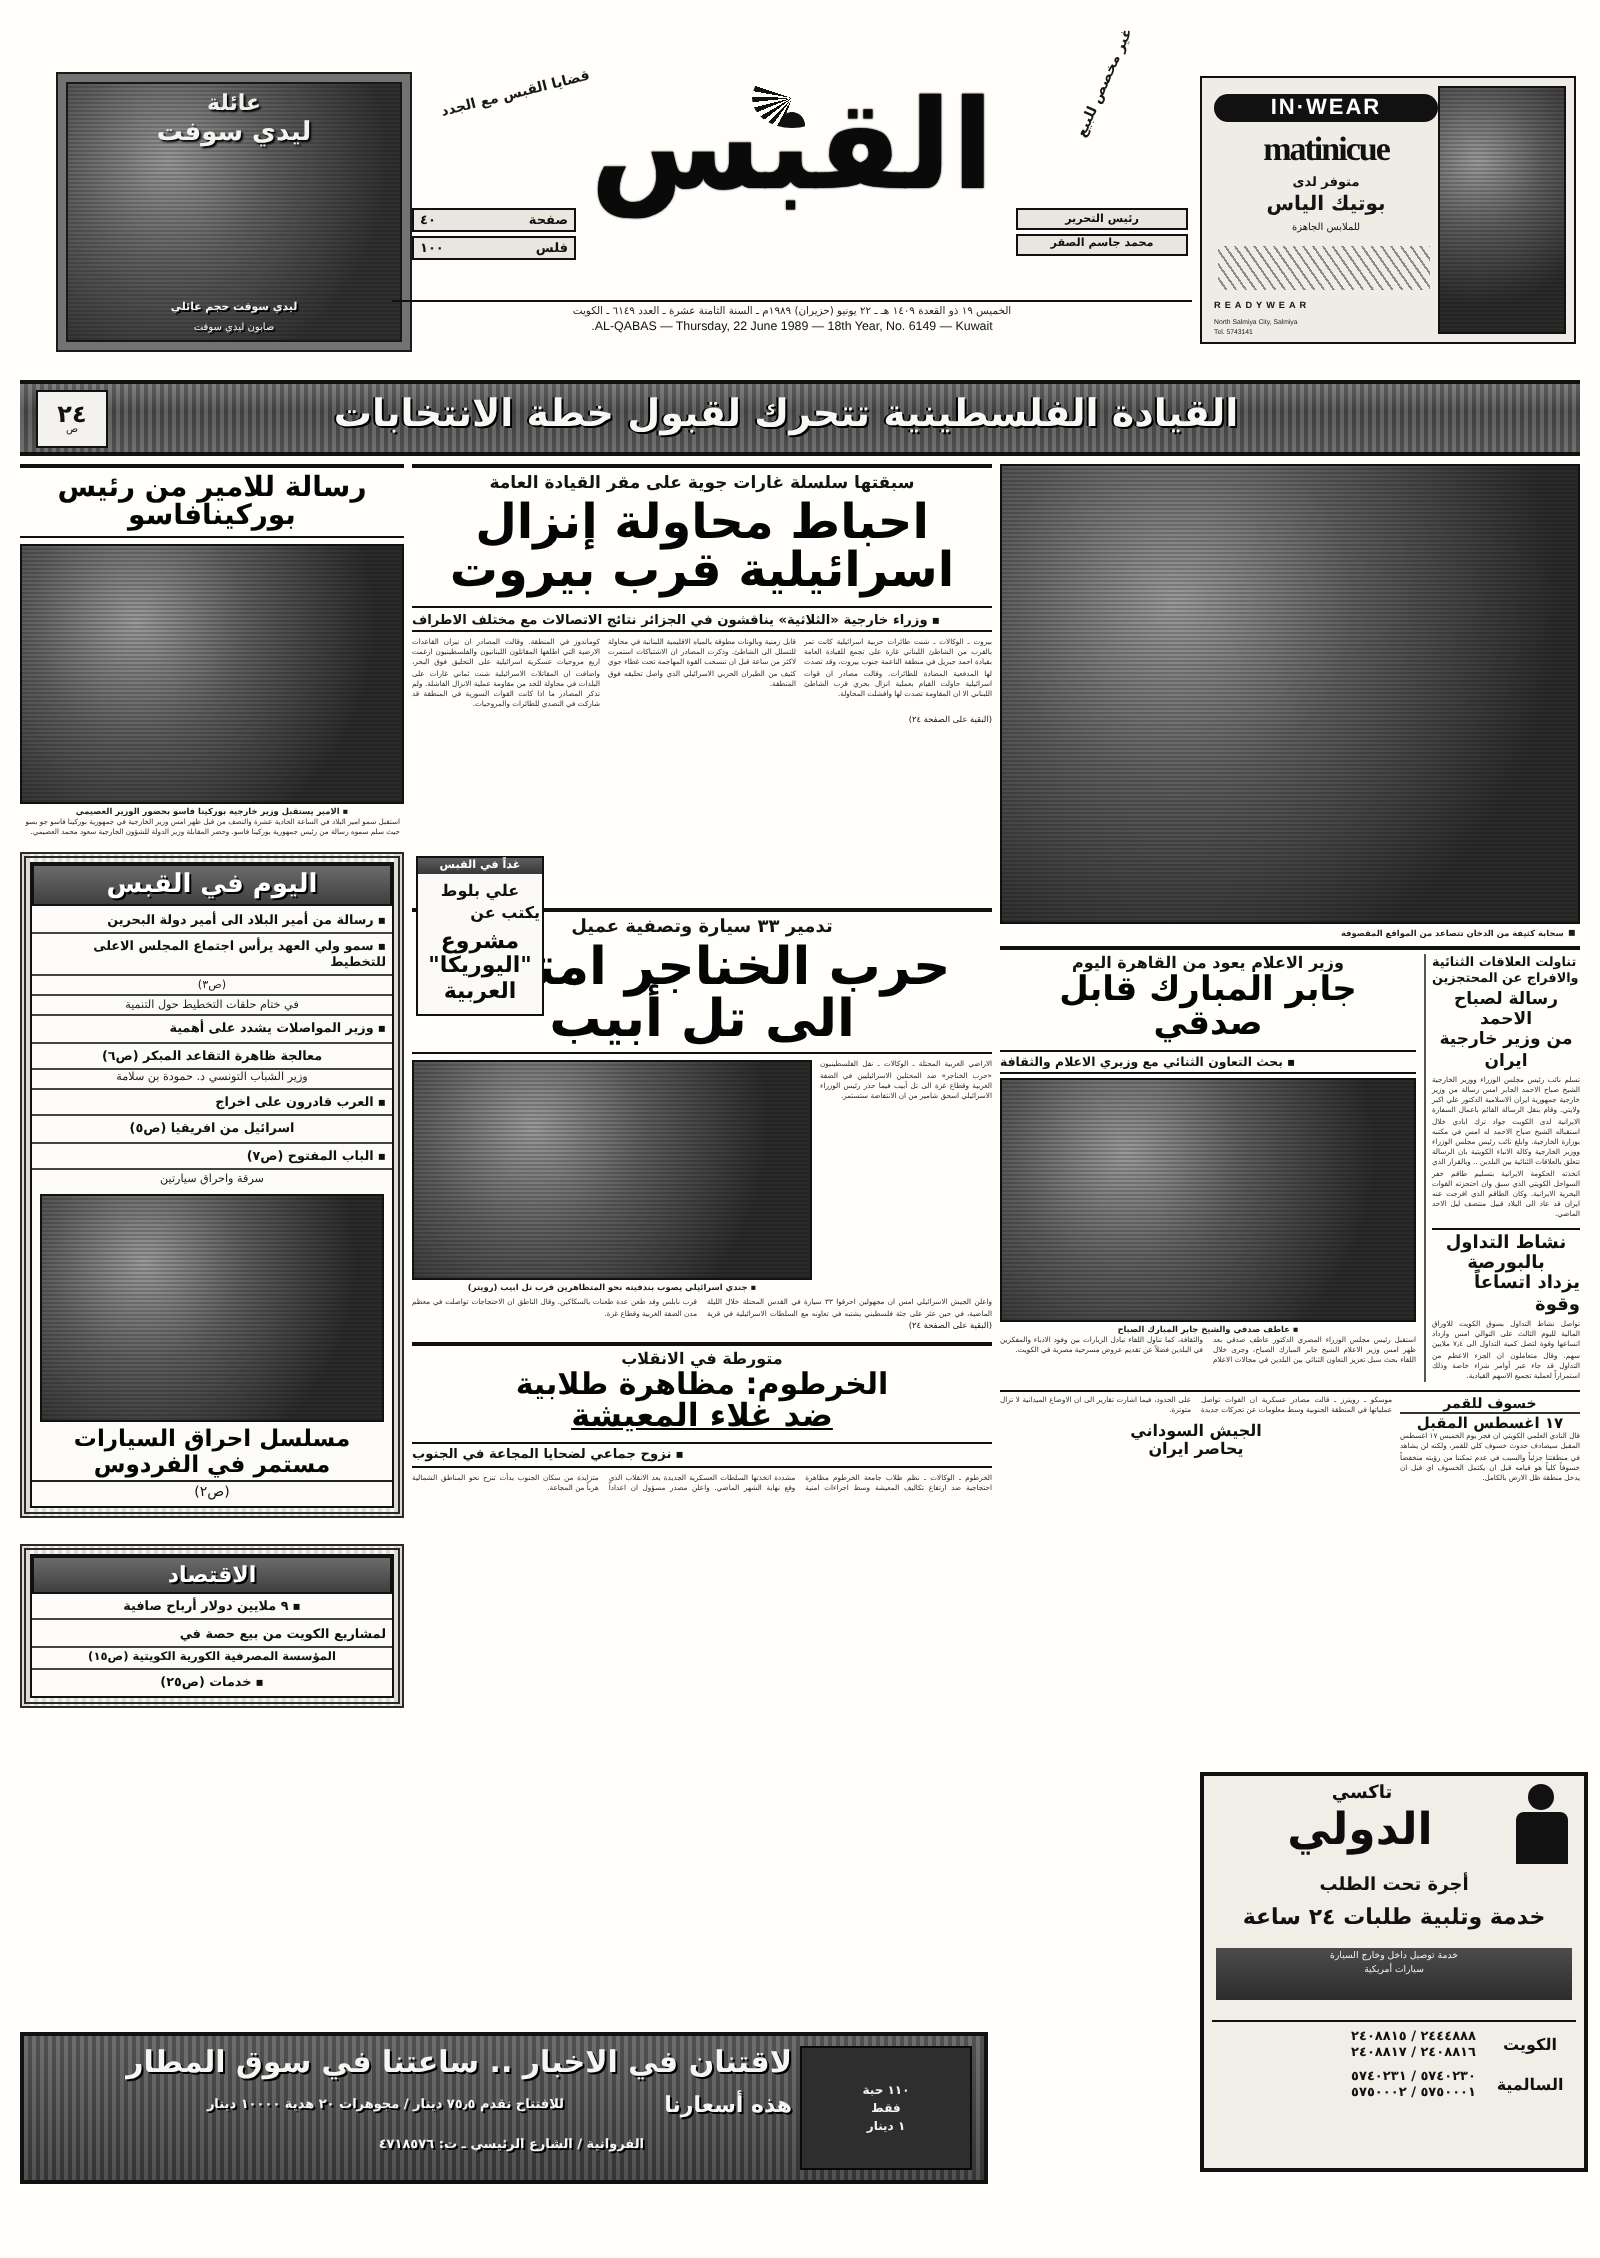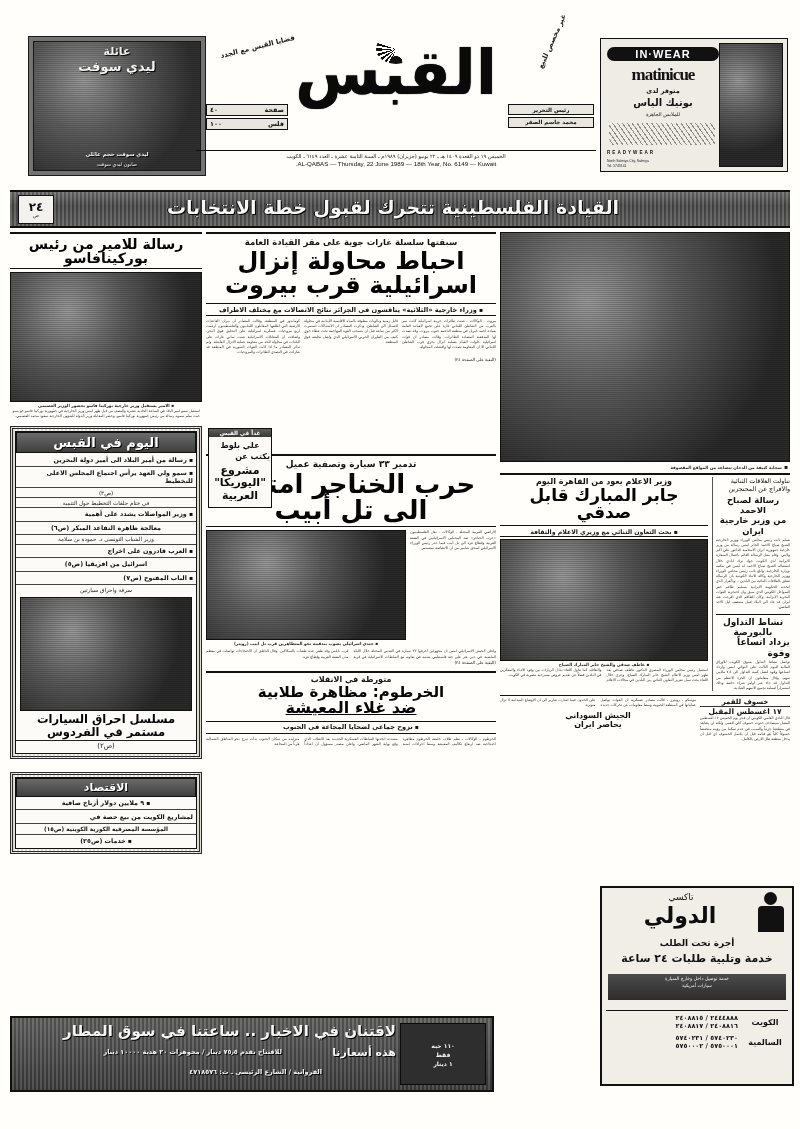--- a/index.html
+++ b/index.html
@@ -71,21 +71,21 @@
   .banner-badge .s{font-size:5px;color:#222;}
 
   
   .colL{position:absolute;left:10px;top:232px;width:192px;}
   .colC{position:absolute;left:206px;top:232px;width:290px;}
   .colR{position:absolute;left:500px;top:232px;width:290px;}
 
   .hl-kicker{font-size:8.5px;font-weight:bold;color:#141414;text-align:center;letter-spacing:-.2px;}
   .hl-main{font-weight:bold;color:#050505;text-align:center;line-height:1;letter-spacing:-1px;}
   .sub-rule{border-top:1.5px solid #111;border-bottom:1.5px solid #111;margin:3px 0;padding:1.5px 0;}
-  .subhead{font-size:6.6px;font-weight:bold;text-align:center;color:#131313;}
+  .subhead{font-size:6.6px;font-weight:bold;text-align:left;color:#131313;}
 
   .boxhead{background:linear-gradient(180deg,#6b6b6b,#3f3f3f);color:#fff;font-weight:bold;text-align:center;
     font-size:13px;padding:2px 0;text-shadow:1px 1px 0 #000;border:1px solid #111;}
   .idx-item{font-size:6.4px;font-weight:bold;border-bottom:1px solid #444;padding:2.2px 3px;color:#101010;}
   .idx-sub{font-size:5.6px;text-align:center;padding:1.5px 3px;border-bottom:1px solid #444;color:#1c1c1c;}
   .bullet:before{content:"▪ ";font-size:6px;}
 
   .sidebox{border:1px solid #111;background:#faf8f4;}
   .decor-frame{border:3px double #2a2a2a;padding:2px;background:
      repeating-linear-gradient(90deg,#dedbd5 0 2px,#f7f5f1 2px 4px);}
@@ -270,21 +270,21 @@
 
   <div class="colR">
     <div class="photo" style="height:228px;"></div>
     <div class="caption bullet" style="text-align:right;padding-top:1px;">سحابة كثيفة من الدخان تتصاعد من المواقع المقصوفة</div>
 
     <div style="border-top:2px solid #111;margin-top:2px;"></div>
 
     <div style="display:flex;direction:rtl;gap:4px;margin-top:2px;">
 
       <div style="width:74px;border-left:1px solid #555;padding-left:3px;">
-        <div style="font-size:6.4px;font-weight:normal;text-align:right;line-height:1.25;">تناولت العلاقات الثنائية والافراج عن المحتجزين</div>
+        <div style="font-size:6.4px;font-weight:bold;text-align:left;line-height:1.25;">تناولت العلاقات الثنائية والافراج عن المحتجزين</div>
         <div style="font-size:8.5px;font-weight:bold;text-align:center;line-height:1.2;padding-top:2px;">رسالة لصباح الاحمد</div>
         <div style="font-size:8.5px;font-weight:bold;text-align:center;line-height:1.2;padding-bottom:2px;">من وزير خارجية ايران</div>
         <div class="tiny bodycol">تسلم نائب رئيس مجلس الوزراء ووزير الخارجية الشيخ صباح الاحمد الجابر امس رسالة من وزير خارجية جمهورية ايران الاسلامية الدكتور علي اكبر ولايتي. وقام بنقل الرسالة القائم باعمال السفارة الايرانية لدى الكويت جواد ترك ابادي خلال استقباله الشيخ صباح الاحمد له امس في مكتبه بوزارة الخارجية. وابلغ نائب رئيس مجلس الوزراء ووزير الخارجية وكالة الانباء الكويتية بان الرسالة تتعلق بالعلاقات الثنائية بين البلدين .. وبالقرار الذي اتخذته الحكومة الايرانية بتسليم طاقم خفر السواحل الكويتي الذي سبق وان احتجزته القوات البحرية الايرانية. وكان الطاقم الذي افرجت عنه ايران قد عاد الى البلاد قبيل منتصف ليل الاحد الماضي.</div>
         <div style="border-top:1px solid #111;margin-top:3px;padding-top:2px;">
           <div style="font-size:9px;font-weight:bold;text-align:center;line-height:1.15;">نشاط التداول بالبورصة</div>
           <div style="font-size:9px;font-weight:bold;line-height:1.15;padding-bottom:2px;">يزداد اتساعاً وقوة</div>
           <div class="tiny bodycol">تواصل نشاط التداول بسوق الكويت للاوراق المالية لليوم الثالث على التوالي امس وازداد اتساعها وقوة لتصل كمية التداول الى ٧٫٤ ملايين سهم. وقال متعاملون ان الجزء الاعظم من التداول قد جاء عبر أوامر شراء خاصة وذلك استمراراً لعملية تجميع الاسهم القيادية.</div>
         </div>
       </div>
 
@@ -313,21 +313,21 @@
         <div style="font-size:8px;font-weight:bold;text-align:center;">يحاصر ايران</div>
       </div>
     </div>
   </div>
 
   <div class="advert" style="position:absolute;left:600px;top:886px;width:190px;height:196px;">
     <div style="position:absolute;right:8px;top:4px;width:28px;height:42px;">
       <div style="width:13px;height:13px;border-radius:50%;background:#111;margin:0 auto;"></div>
       <div style="width:26px;height:26px;background:#111;border-radius:4px 4px 0 0;margin-top:1px;"></div>
     </div>
-    <div style="position:absolute;left:10px;top:4px;right:42px;text-align:center;font-size:9px;font-weight:normal;">تاكسي</div>
+    <div style="position:absolute;left:10px;top:4px;right:42px;text-align:center;font-size:9px;font-weight:bold;">تاكسي</div>
     <div style="position:absolute;left:6px;top:15px;right:40px;text-align:center;" class="taxi-title">الدولي</div>
     <div style="position:absolute;left:6px;top:50px;right:6px;" class="taxi-sub">أجرة تحت الطلب</div>
     <div style="position:absolute;left:6px;top:64px;right:6px;font-size:11px;font-weight:bold;text-align:center;">خدمة وتلبية طلبات ٢٤ ساعة</div>
 
     <div style="position:absolute;left:6px;top:86px;right:6px;height:26px;background:linear-gradient(180deg,#4c4c4c,#2c2c2c);color:#f3f3f0;padding:2px 4px;box-sizing:border-box;">
       <div style="font-size:4.6px;text-align:center;">خدمة توصيل داخل وخارج السيارة</div>
       <div style="font-size:4.6px;text-align:center;margin-top:2px;">سيارات أمريكية</div>
     </div>
 
     <div style="position:absolute;left:4px;right:4px;top:122px;border-top:1px solid #111;padding-top:3px;">

